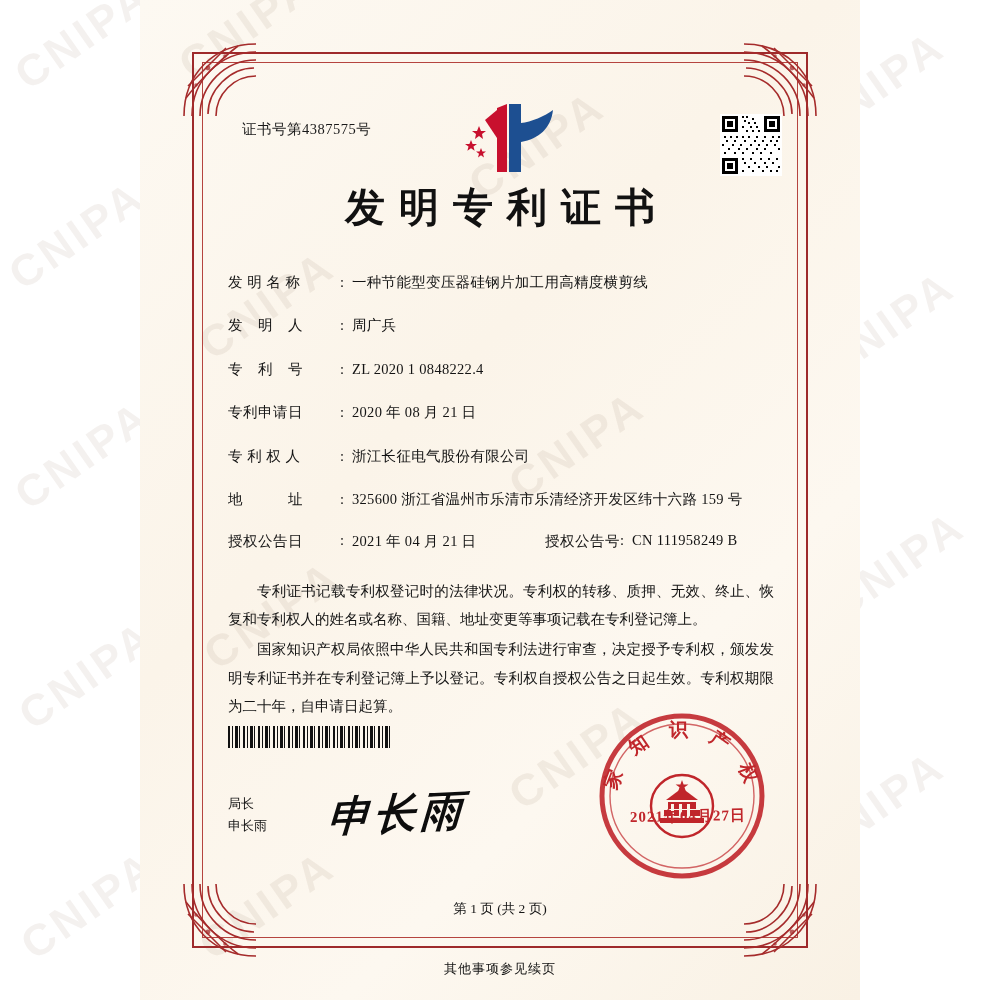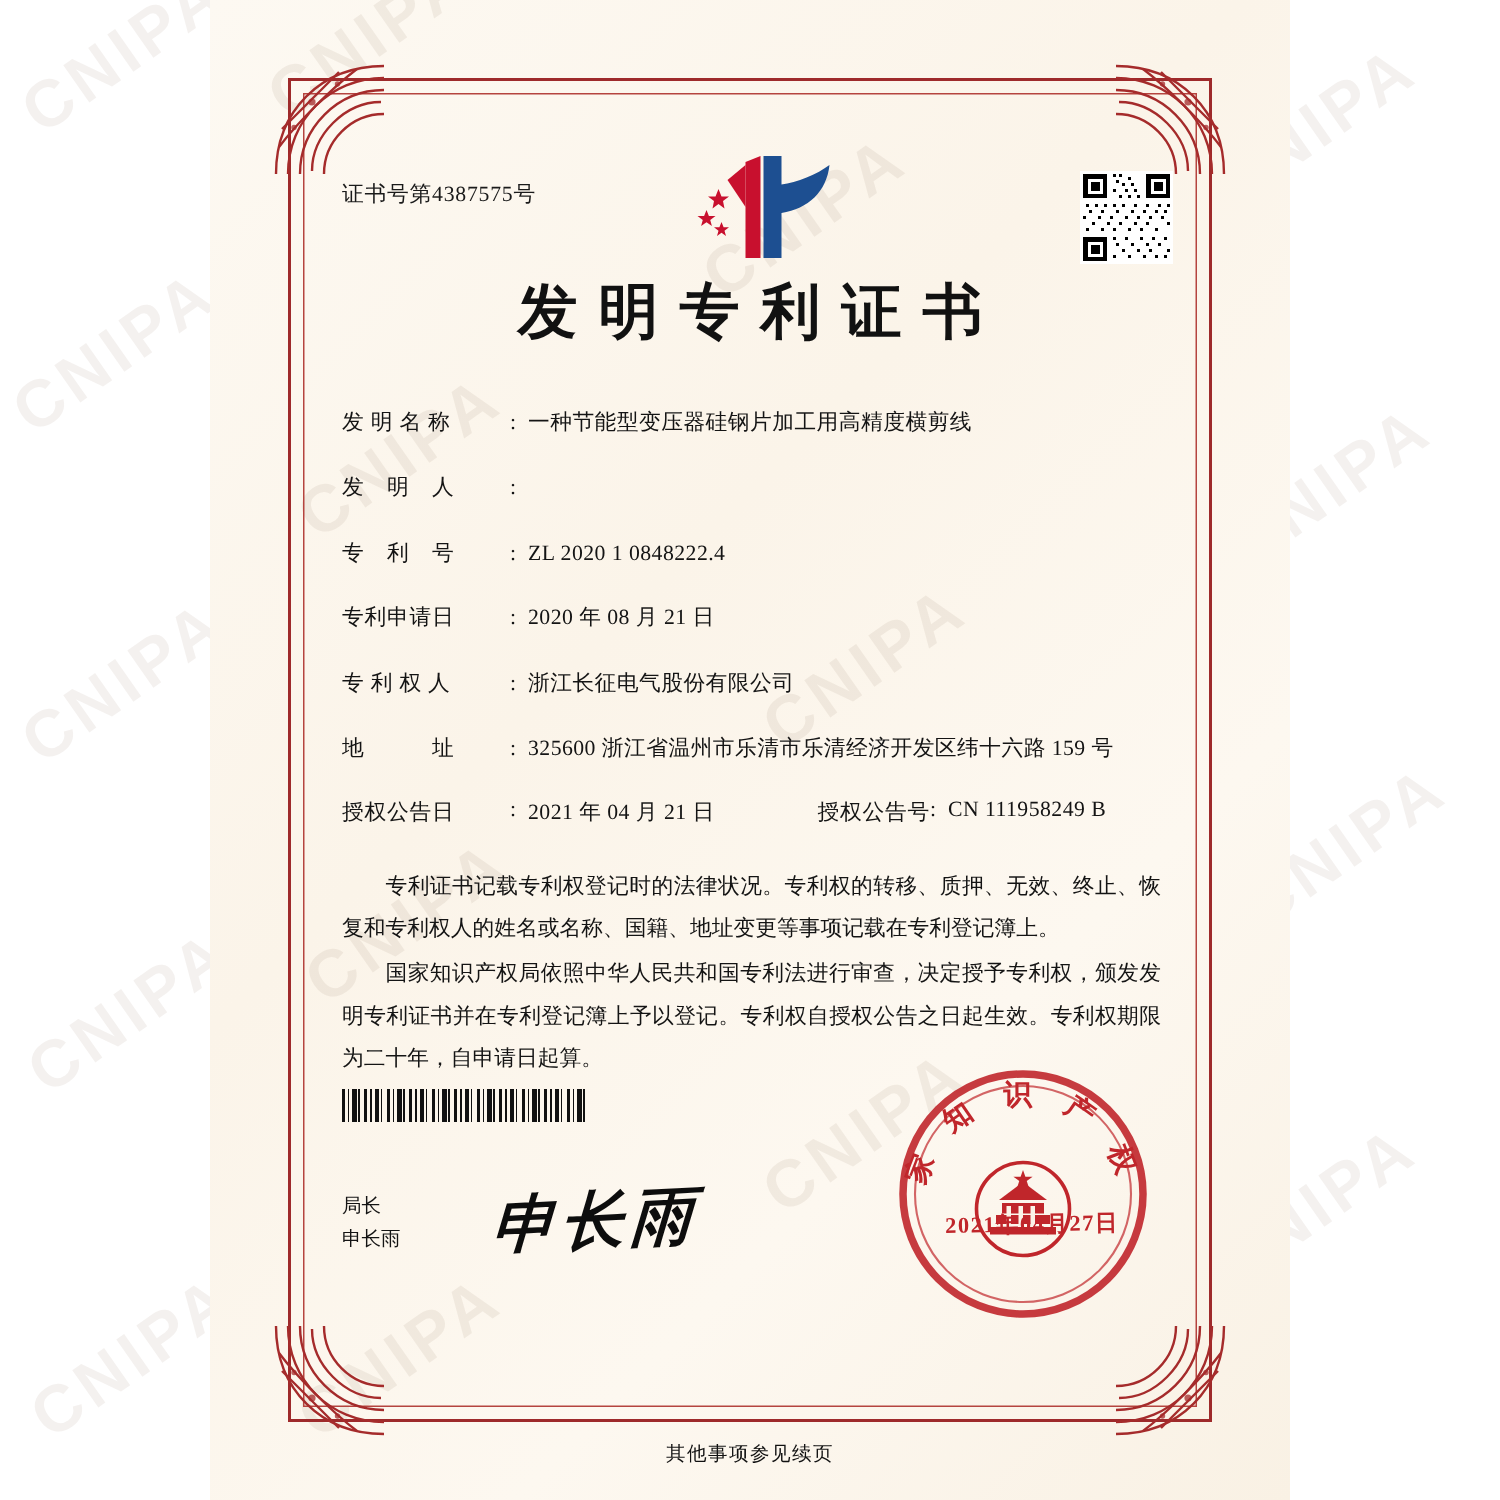--- a/index.html
+++ b/index.html
@@ -90,21 +90,21 @@
     bottom: 70px;
     z-index: 5;
   }
 
   .top-row {
     position: relative;
     height: 92px;
   }
   .cert-no {
     position: absolute;
-    left: 10px;
+    left: 24px;
     top: 50px;
     font-size: 14.5px;
     color: #1a1a1a;
     letter-spacing: 0.5px;
   }
   .emblem {
     position: absolute;
     left: 50%;
     top: 28px;
     transform: translateX(-50%);
@@ -472,20 +472,21 @@
 
     <div class="fields">
       <div class="field">
         <span class="f-label">发 明 名 称</span>
         <span class="f-colon">:</span>
         <span class="f-value">一种节能型变压器硅钢片加工用高精度横剪线</span>
       </div>
       <div class="field">
         <span class="f-label">发　明　人</span>
         <span class="f-colon">:</span>
+        <span class="f-value">周广兵</span>
       </div>
       <div class="field">
         <span class="f-label">专　利　号</span>
         <span class="f-colon">:</span>
         <span class="f-value">ZL 2020 1 0848222.4</span>
       </div>
       <div class="field">
         <span class="f-label">专利申请日</span>
         <span class="f-colon">:</span>
         <span class="f-value">2020 年 08 月 21 日</span>
@@ -550,16 +551,17 @@
             <polygon points="0,-26 1.6,-21.5 6.4,-21.5 2.5,-18.7 4,-14 0,-16.9 -4,-14 -2.5,-18.7 -6.4,-21.5 -1.6,-21.5"></polygon>
           </g>
           <rect x="-11" y="-2" width="3" height="14" fill="#fbf4e9"></rect>
           <rect x="-3" y="-2" width="3" height="14" fill="#fbf4e9"></rect>
           <rect x="5" y="-2" width="3" height="14" fill="#fbf4e9"></rect>
         </g>
       </svg>
     </div>
     <div class="seal-date">2021年04月27日</div>
 
+    <div class="page-no">第 1 页 (共 2 页)</div>
   </div>
 </div>
 
 <div class="footnote">其他事项参见续页</div>
 
 </body></html>

